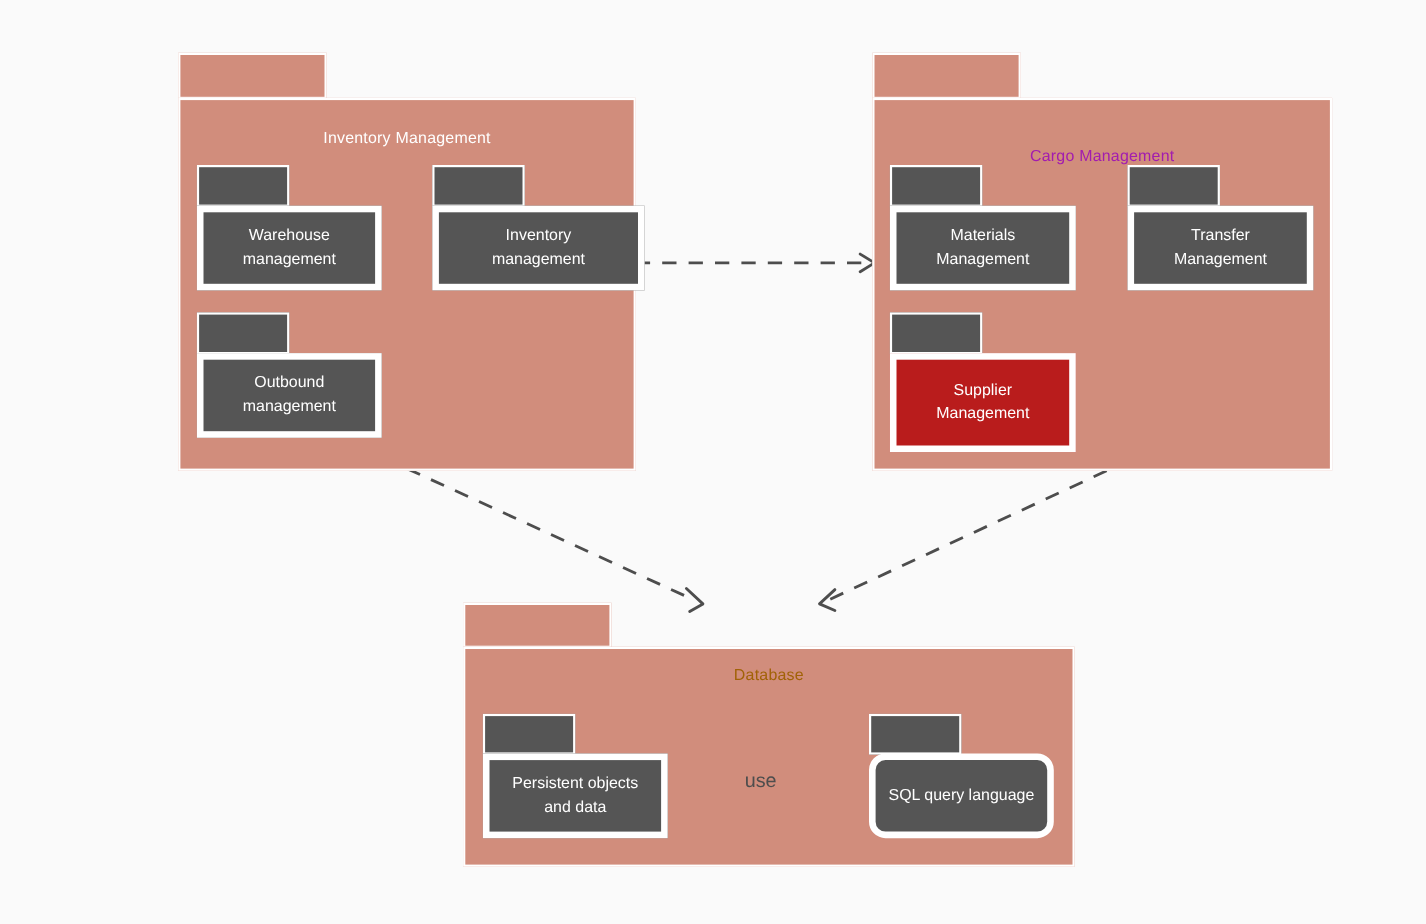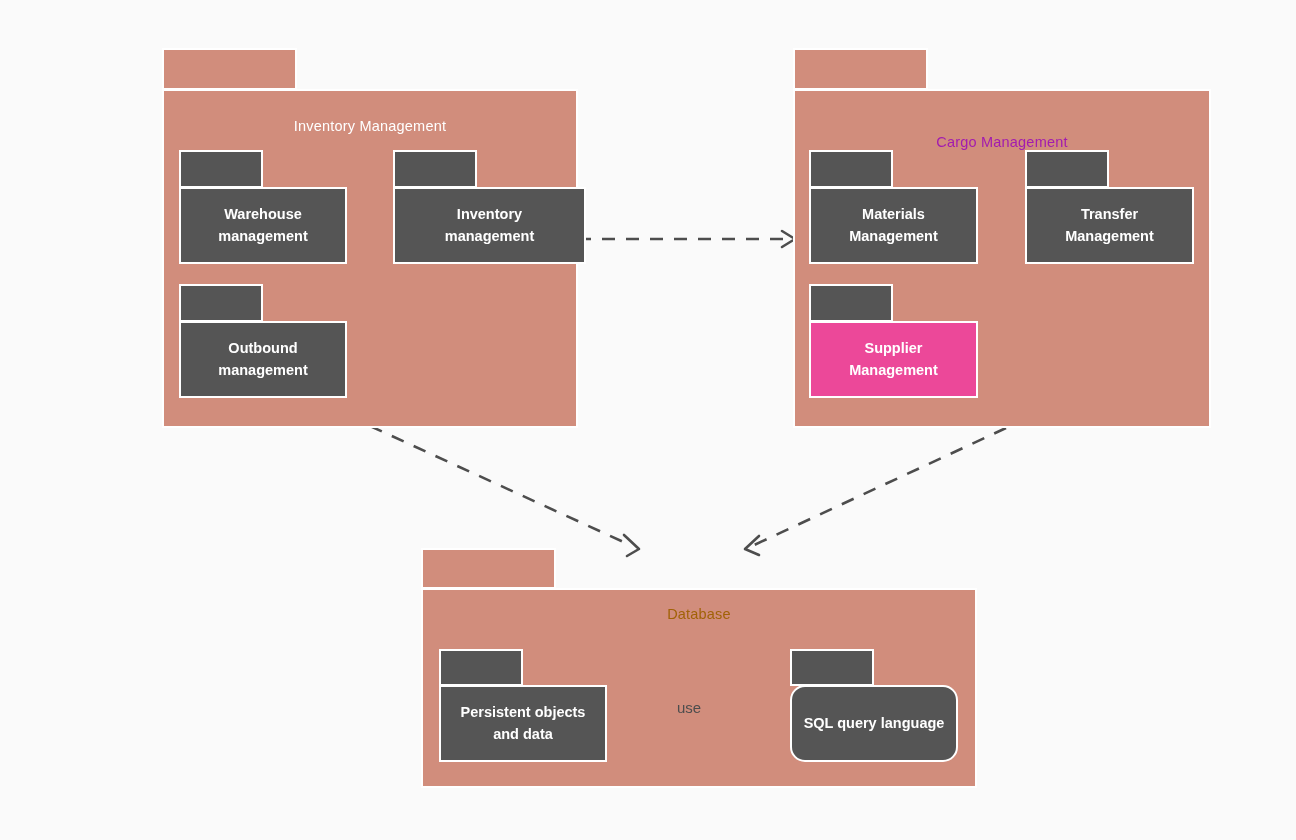--- a/index.html
+++ b/index.html
@@ -56,27 +56,26 @@
   }
   .sub-tab {
     position: absolute;
     background: var(--sub-fill, #555555);
     border: 2px solid #ffffff;
     box-sizing: border-box;
   }
   .sub-body {
     position: absolute;
     background: var(--sub-fill, #555555);
-    border: 2px solid #14b8a6;
+    border: 6px solid #14b8a6;
     box-sizing: border-box;
     display: flex;
     align-items: center;
     justify-content: center;
     text-align: center;
-    font-weight: bold;
   }
   .sub-label {
     color: #ffffff;
     font-size: 14.5px;
     line-height: 1.45;
     white-space: pre-line;
     padding: 0 6px;
   }
 
   
@@ -84,21 +83,21 @@
     position: absolute;
     left: 0;
     top: 0;
     width: 1296px;
     height: 840px;
     pointer-events: none;
   }
   .edge-label {
     position: absolute;
     color: #4d4d4d;
-    font-size: 15px;
+    font-size: 18px;
     background: transparent;
     white-space: nowrap;
   }
 </style>
 </head>
 <body style="background: rgb(250, 250, 250);">
 
 <div id="canvas">
 
   <svg class="edges" viewBox="0 0 1296 840" width="1296" height="840">
@@ -171,21 +170,21 @@
     <div class="sub">
       <div class="sub-tab" style="left: 987px; top: 150px; width: 84px; height: 38px; background: rgb(85, 85, 85); border-color: rgb(255, 255, 255);"></div>
       <div class="sub-body" style="left: 987px; top: 187px; width: 169px; height: 77px; background: rgb(85, 85, 85); border-color: rgb(255, 255, 255);">
         <span class="sub-label">Transfer
 Management</span>
       </div>
     </div>
 
     <div class="sub">
       <div class="sub-tab" style="left: 771px; top: 284px; width: 84px; height: 38px; background: rgb(85, 85, 85); border-color: rgb(255, 255, 255);"></div>
-      <div class="sub-body" style="left: 771px; top: 321px; width: 169px; height: 77px; background: #ec4899; border-color: rgb(255, 255, 255); align-items: center;">
+      <div class="sub-body" style="left: 771px; top: 321px; width: 169px; height: 90px; background: #b91c1c; border-color: rgb(255, 255, 255); align-items: center;">
         <span class="sub-label">Supplier
 Management</span>
       </div>
     </div>
   </div>
 
   <div class="package">
     <div class="pkg-tab" style="left: 383px; top: 548px; width: 135px; height: 41px; background: rgb(209, 141, 124); border-color: rgb(255, 255, 255);"></div>
     <div class="pkg-body" style="left: 383px; top: 588px; width: 556px; height: 200px; background: rgb(209, 141, 124); border-color: rgb(255, 255, 255);"></div>
     <div class="pkg-title" style="left: 383px; top: 606px; width: 556px; color: #a16207;">Database</div>

